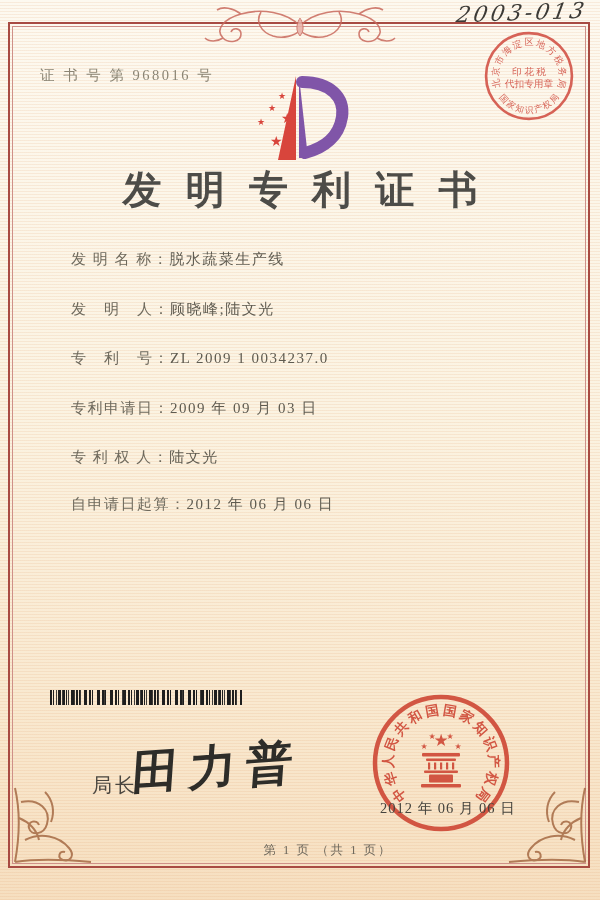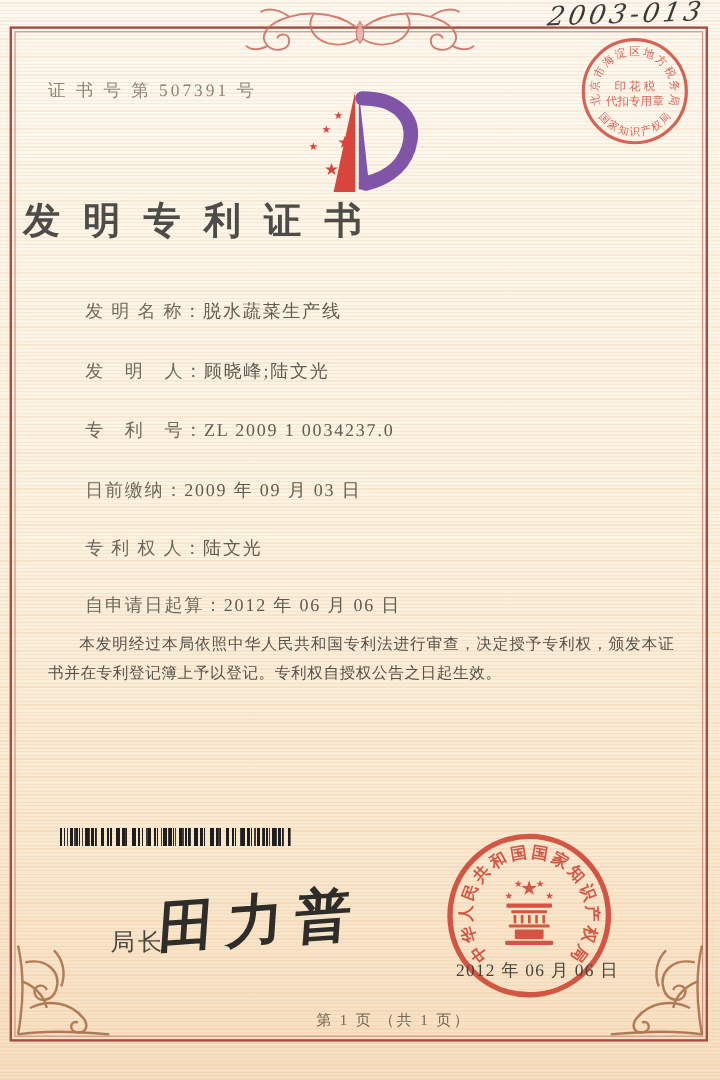--- a/index.html
+++ b/index.html
@@ -27,22 +27,22 @@
     font-style:italic;letter-spacing:3px;
     transform:skewX(-12deg) rotate(-2deg);
     font-family:"DejaVu Serif",serif;
   }
   .cert-no{
     left:40px;top:66px;
     font-size:14.5px;color:#8b8574;letter-spacing:2.5px;
   }
   .title{
     left:0;top:163px;width:100%;
-    text-align:left;
-    font-size:31px;font-weight:600;color:#4d4c48;
+    text-align:center;
+    font-size:39px;font-weight:600;color:#4d4c48;
     letter-spacing:0.62em;text-indent:0.62em;
   }
   .field{
     left:40px;width:540px;
     font-size:15px;color:#6e695c;letter-spacing:1.5px;
     white-space:nowrap;
     margin-left:31px;
   }
   .field .fvalue{color:#5f5b50;}
   .bodytext{
@@ -91,21 +91,21 @@
 <svg class="abs" style="left:183px;top:2px;" width="234" height="48" viewBox="0 0 234 48">
   <g stroke="#c96a5e" stroke-width="1.6" fill="none" opacity="0.85">
     <path d="M117,24 C104,10 78,6 58,12 C40,17 32,28 40,36 C46,42 58,40 58,32 C58,26 50,25 48,30"></path>
     <path d="M58,12 C50,6 40,4 34,8 M40,36 C34,40 26,40 22,36 M78,10 C72,20 78,30 90,34 C100,37 112,34 117,28"></path>
     <path d="M117,24 C130,10 156,6 176,12 C194,17 202,28 194,36 C188,42 176,40 176,32 C176,26 184,25 186,30"></path>
     <path d="M176,12 C184,6 194,4 200,8 M194,36 C200,40 208,40 212,36 M156,10 C162,20 156,30 144,34 C134,37 122,34 117,28"></path>
     <path d="M117,34 C110,26 117,16 117,16 C117,16 124,26 117,34 Z" fill="#e8b0a6" stroke-width="1"></path>
   </g>
 </svg>
 
-<div class="abs cert-no">证 书 号 第 507391 号</div>
+<div class="abs cert-no">证 书 号 第 968016 号</div>
 
 <svg class="abs" style="left:483px;top:30px;opacity:.85;" width="92" height="92" viewBox="0 0 90 90">
   <circle cx="45" cy="45" r="42" fill="none" stroke="var(--stamp-red,#d04a3e)" stroke-width="2.6"></circle>
   <g id="stamp-arc-top" fill="var(--stamp-red,#d04a3e)">
       <text x="12.845787862087235" y="55.573384793347536" text-anchor="middle" font-size="9" transform="rotate(-103 12.845787862087235 52.42338479334754)">北</text>
       <text x="12.289887171699121" y="43.785539121514965" text-anchor="middle" font-size="9" transform="rotate(-82.4 12.289887171699121 40.63553912151497)">京</text>
       <text x="15.91698608185526" y="32.55582475932122" text-anchor="middle" font-size="9" transform="rotate(-61.8 15.91698608185526 29.405824759321217)">市</text>
       <text x="23.263247816083542" y="23.3203080064411" text-anchor="middle" font-size="9" transform="rotate(-41.2 23.263247816083542 20.1703080064411)">海</text>
       <text x="33.38922560264484" y="17.26003532061388" text-anchor="middle" font-size="9" transform="rotate(-20.599999999999994 33.38922560264484 14.110035320613882)">淀</text>
       <text x="45" y="15.15" text-anchor="middle" font-size="9" transform="rotate(0 45 12)">区</text>
@@ -146,31 +146,30 @@
 <div class="abs field" style="top:250px">
   <span>发 明 名 称：</span><span class="fvalue">脱水蔬菜生产线</span>
 </div>
 <div class="abs field" style="top:300px">
   <span>发　明　人：</span><span class="fvalue">顾晓峰;陆文光</span>
 </div>
 <div class="abs field" style="top:349px">
   <span>专　利　号：</span><span class="fvalue">ZL 2009 1 0034237.0</span>
 </div>
 <div class="abs field" style="top:399px">
-  <span>日前缴纳：</span><span class="fvalue">2009 年 09 月 03 日</span>
+  <span>专利申请日：</span><span class="fvalue">2009 年 09 月 03 日</span>
 </div>
 <div class="abs field" style="top:448px">
   <span>专 利 权 人：</span><span class="fvalue">陆文光</span>
 </div>
 <div class="abs field" style="top:495px">
   <span>自申请日起算：</span><span class="fvalue">2012 年 06 月 06 日</span>
 </div>
 
 <div class="abs bodytext">
-  <p>本发明经过本局依照中华人民共和国专利法进行审查，决定授予专利权，颁发本证书并在专利登记簿上予以登记。专利权自授权公告之日起生效。</p>
 </div>
 
 <div class="abs barcode"></div>
 
 <div class="abs sig-role">局长</div>
 <div class="abs sig-name">田力普</div>
 
 <svg class="abs" style="left:368px;top:690px;opacity:.88;z-index:4;" width="146" height="146" viewBox="0 0 146 146">
   <circle cx="73" cy="73" r="66" fill="none" stroke="var(--seal-red,#cd4331)" stroke-width="4.5"></circle>
   <g id="seal-arc" fill="var(--seal-red,#cd4331)" font-weight="bold">

